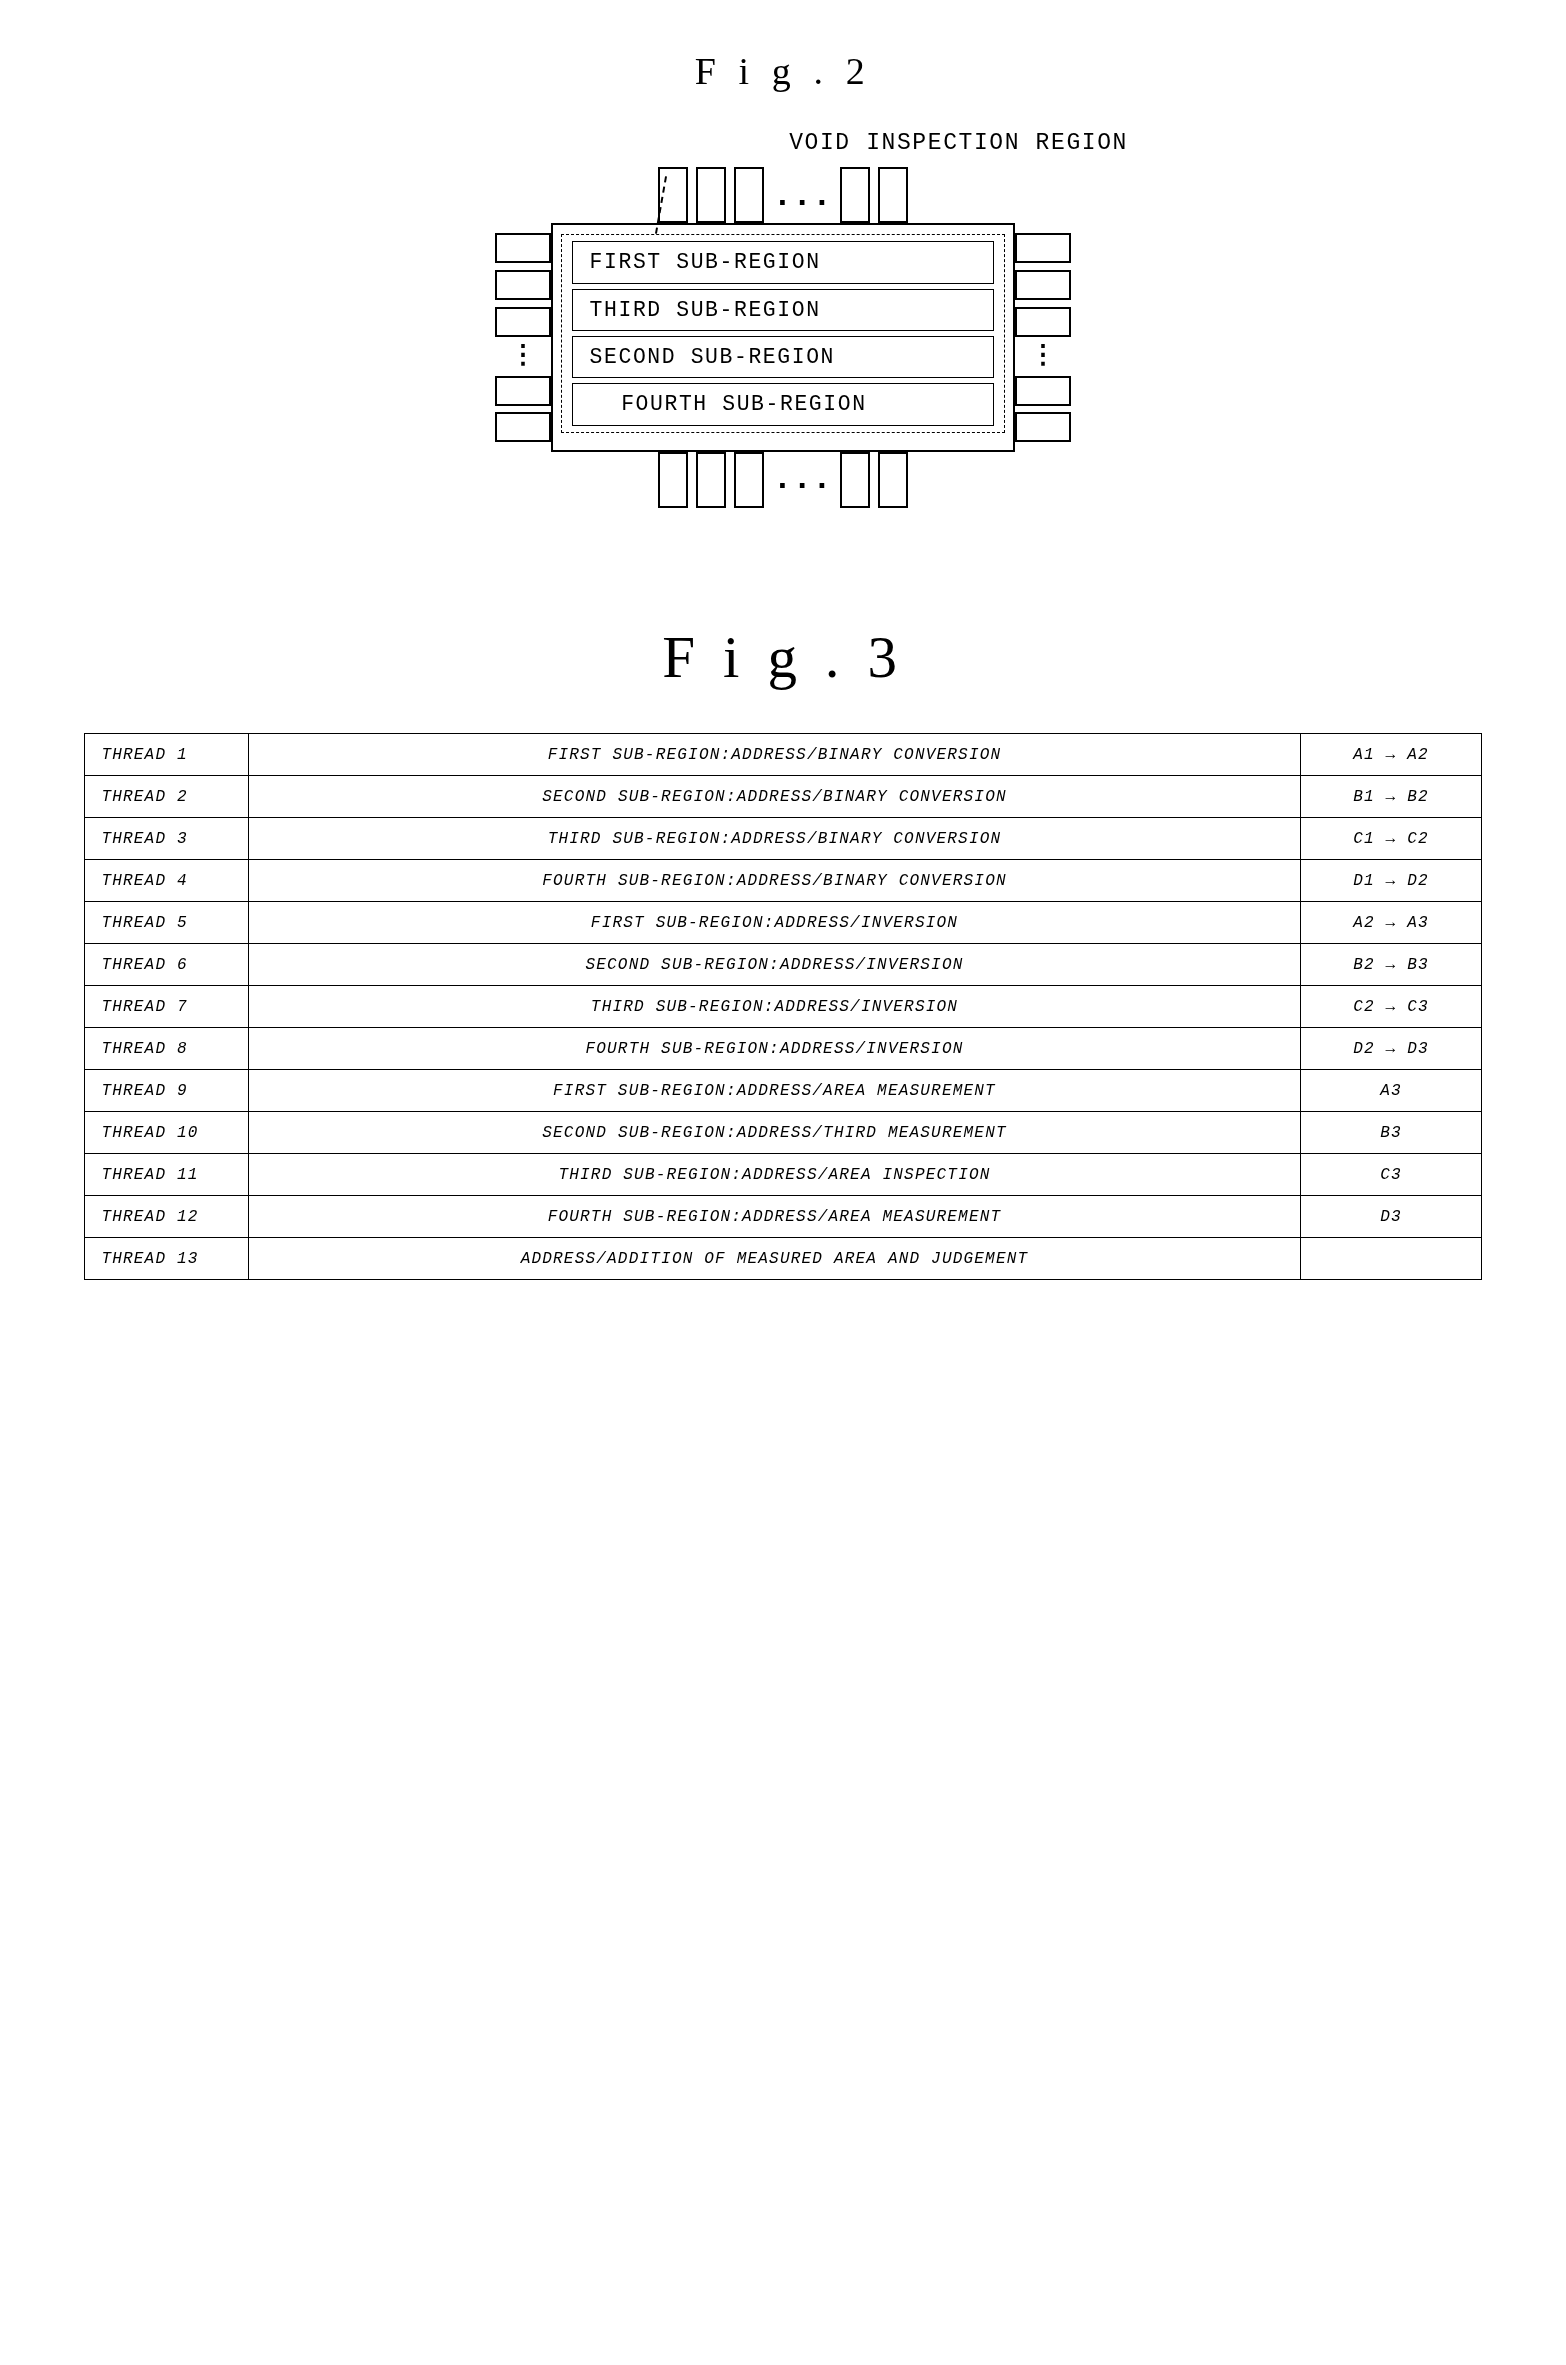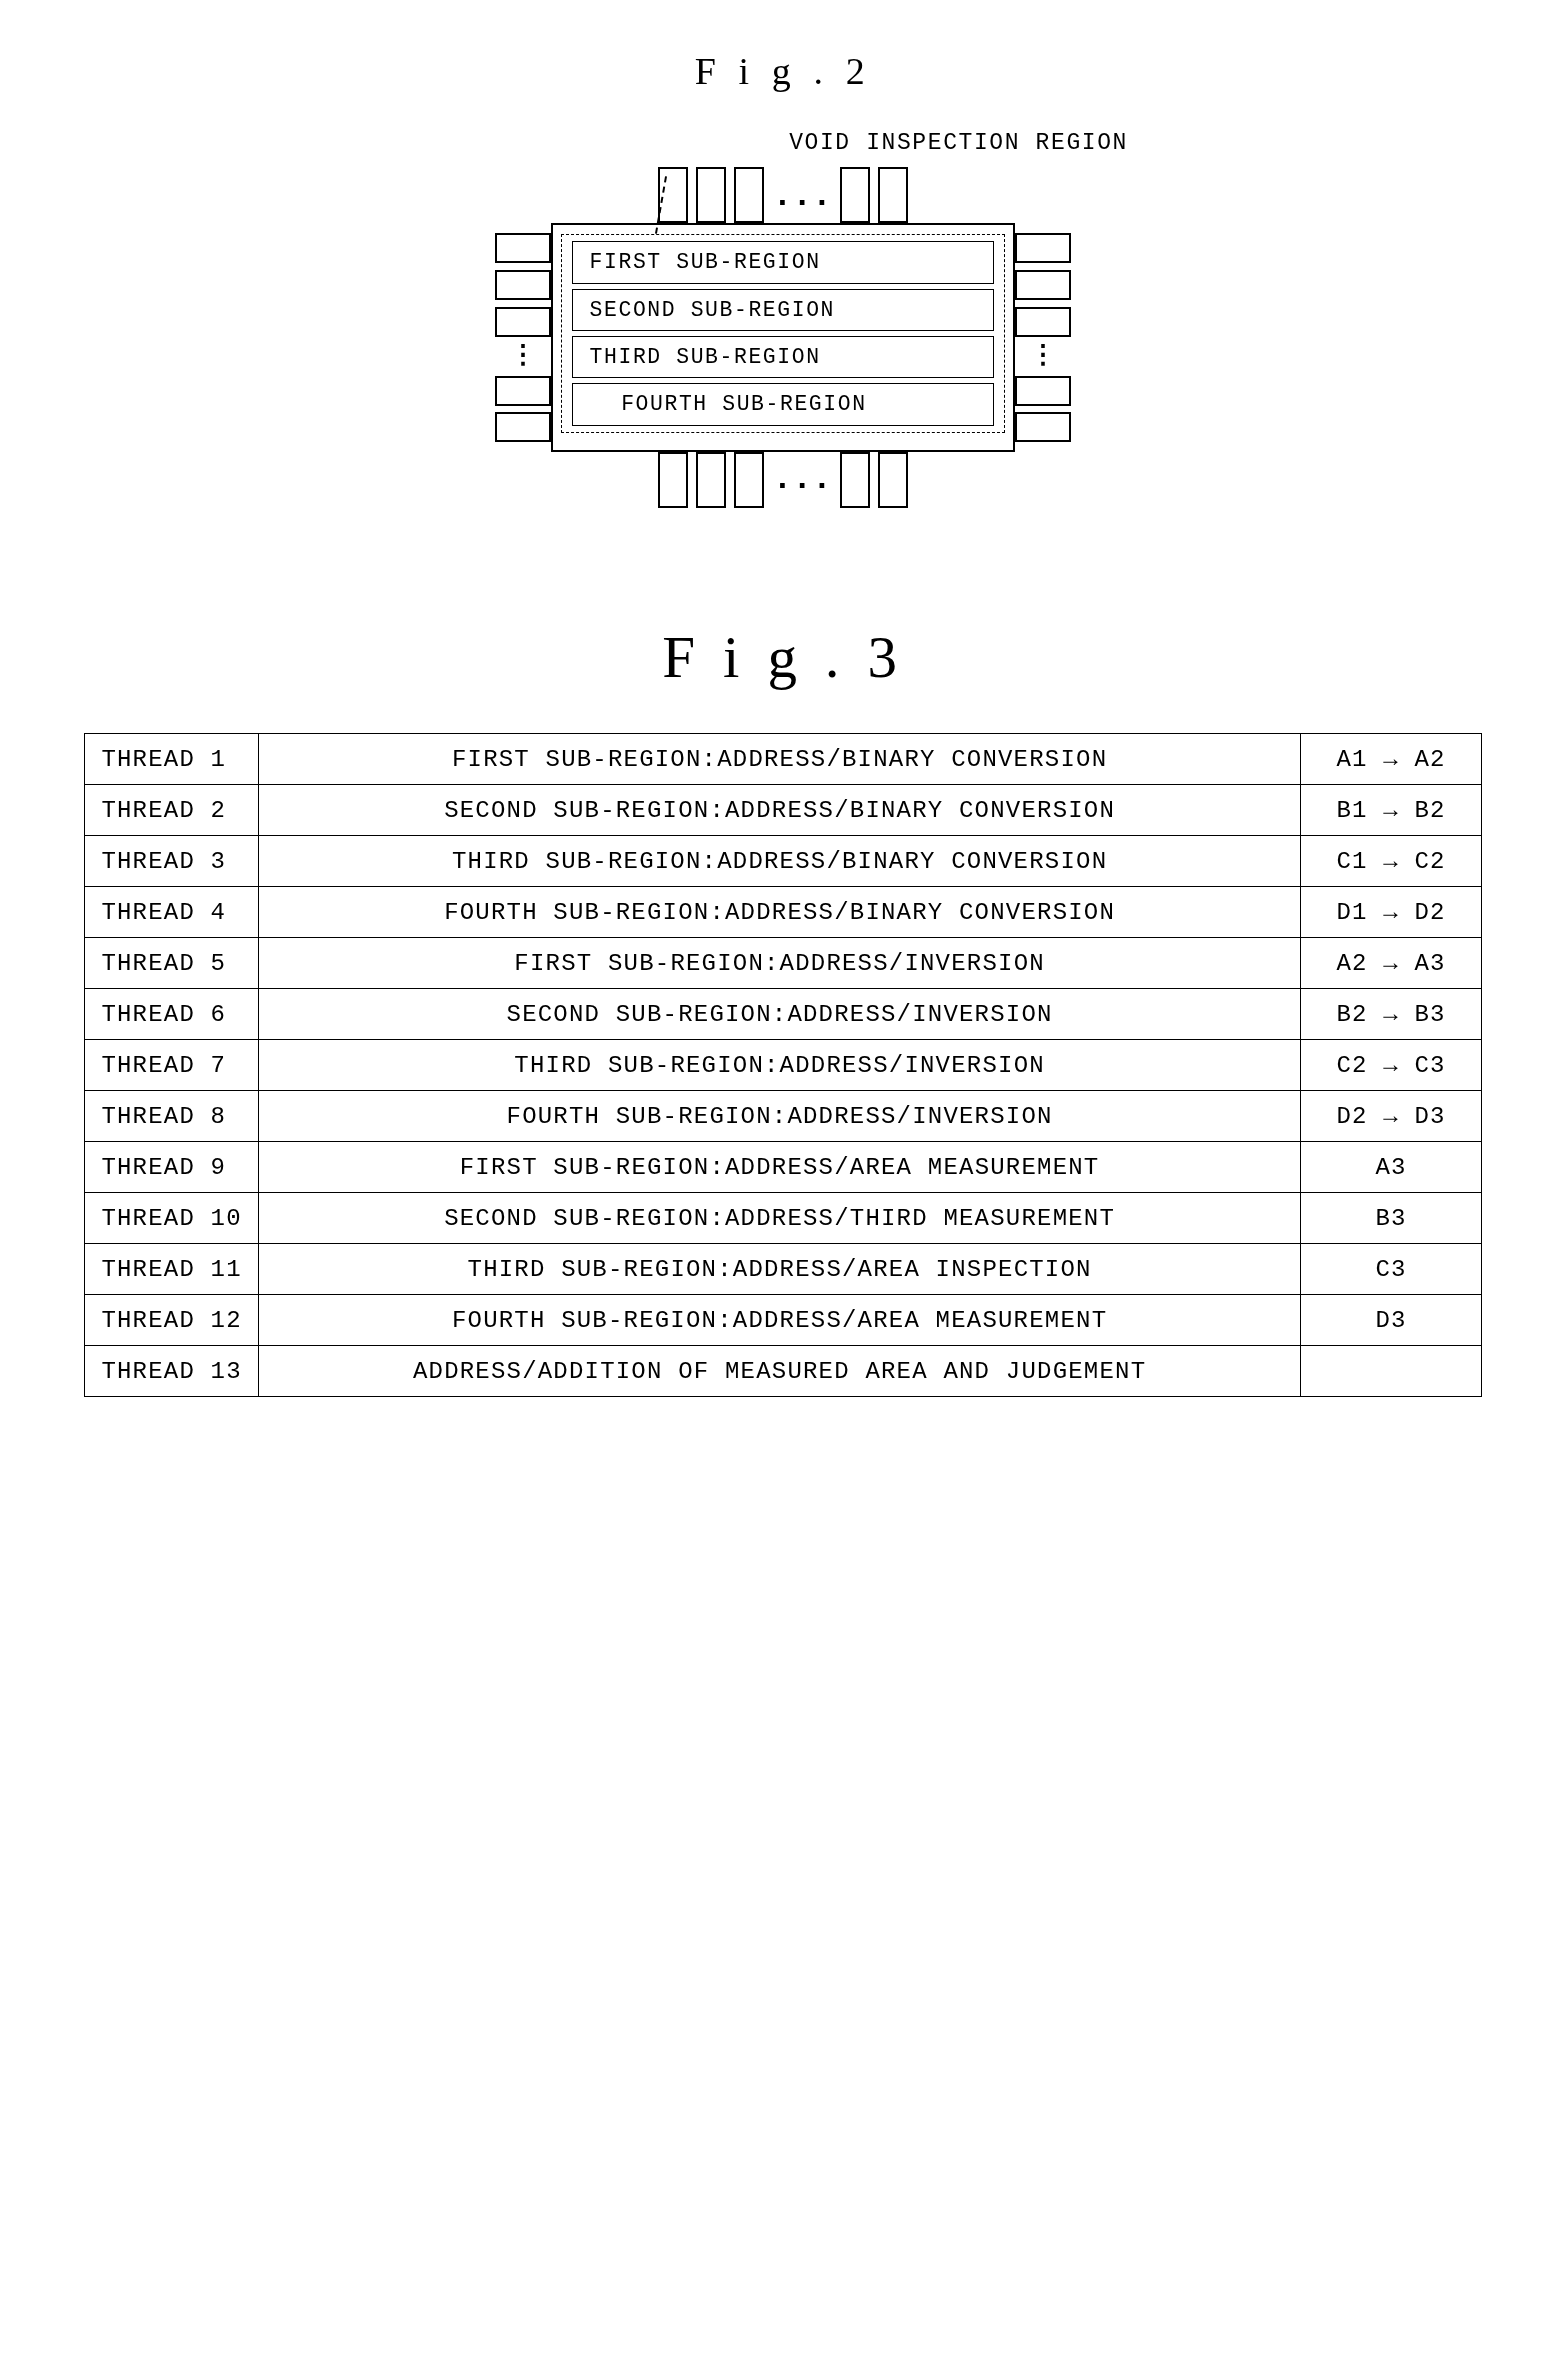--- a/index.html
+++ b/index.html
@@ -123,24 +123,25 @@
     }
 
     .fig3-table {
       width: 1398px;
       border-collapse: collapse;
       border: 1.6px solid #000;
     }
 
     .fig3-table td {
       border: 1.6px solid #000;
-      font-size: 24px;
+      font-size: 16px;
       letter-spacing: 1.2px;
       padding: 11.5px 16.4px;
       white-space: nowrap;
+      font-style: italic;
     }
 
     .td-thread {
       text-align: left;
       width: 164px;
       font-size: 23px;
     }
 
     .td-desc {
       text-align: center;
@@ -187,22 +188,22 @@
         <div class="pin-h"></div>
         <div class="pin-h"></div>
       </div>
 
       <div class="chip-inner" style="position:relative;">
 
         <div style="position:absolute; top:-49px; left:107px; width:1.6px; height:58px; border-left:2.5px dashed #000; transform:rotate(10deg);"></div>
 
         <div class="chip-dashed">
           <div class="sub-region">FIRST SUB-REGION</div>
+          <div class="sub-region">THIRD SUB-REGION</div>
           <div class="sub-region">SECOND SUB-REGION</div>
-          <div class="sub-region">THIRD SUB-REGION</div>
           <div class="sub-region">FOURTH SUB-REGION</div>
         </div>
       </div>
 
       <div class="pins-right">
         <div class="pin-h"></div>
         <div class="pin-h"></div>
         <div class="pin-h"></div>
         <div style="font-size:26px; font-weight:bold; text-align:center; line-height:1;">⋮</div>
         <div class="pin-h"></div>

